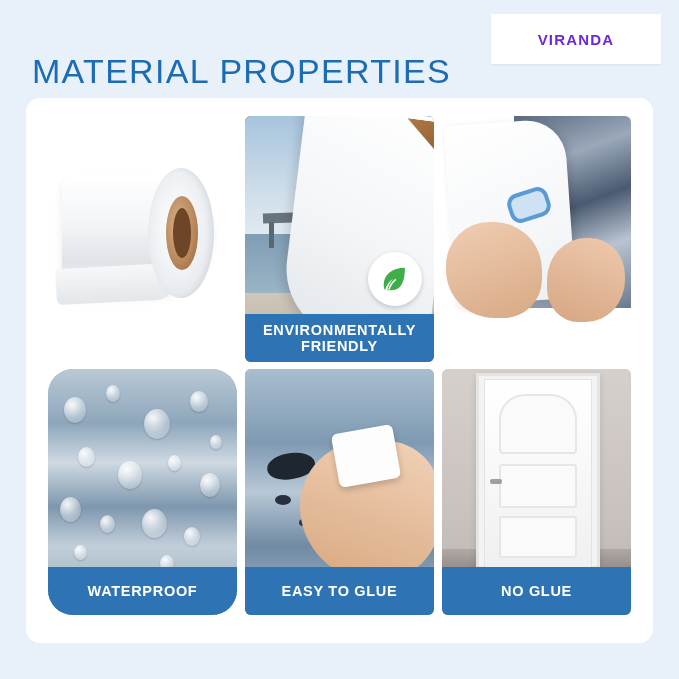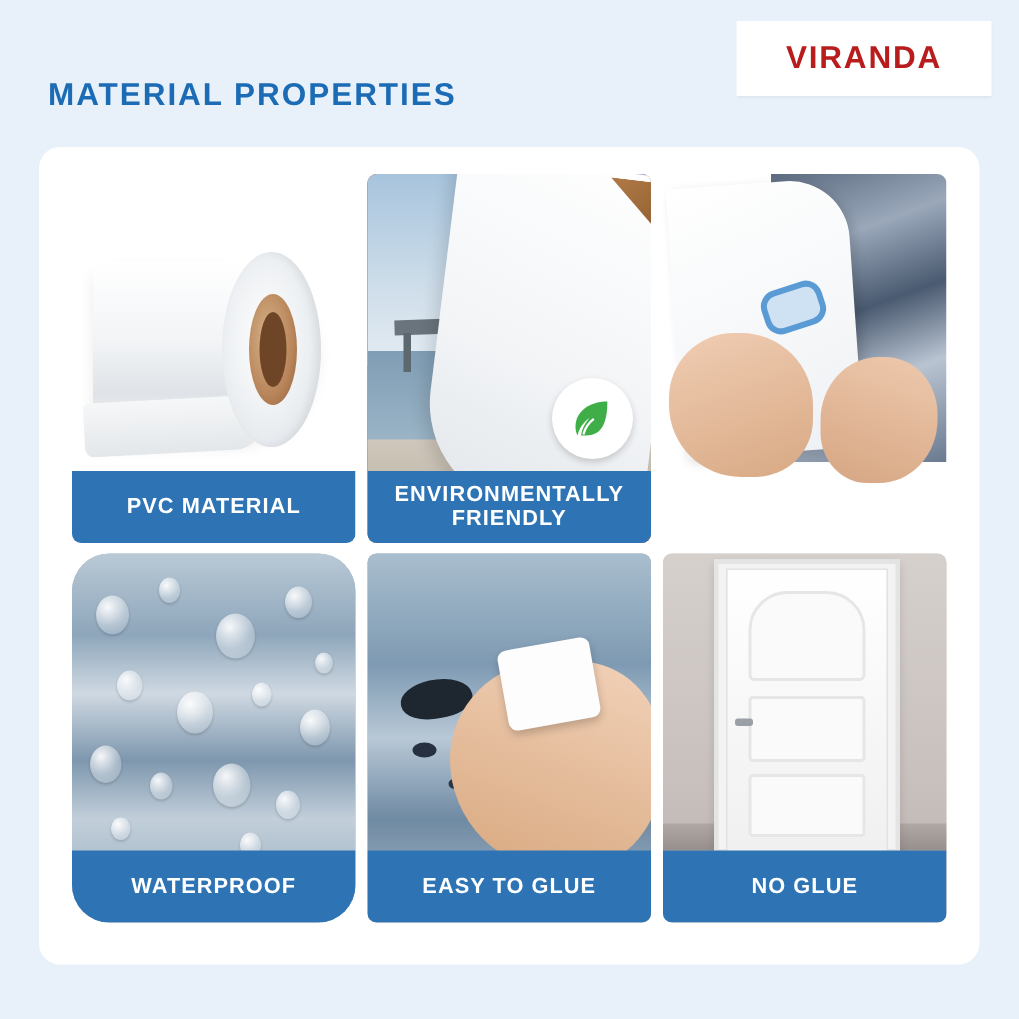--- a/index.html
+++ b/index.html
@@ -18,31 +18,31 @@
   
   .brand{
     position:absolute;
     top:14px;right:18px;
     width:170px;height:50px;
     background:#ffffff;
     display:flex;align-items:center;justify-content:center;
     box-shadow:0 1px 2px rgba(0,0,0,0.06);
   }
   .brand-text{
-    font-size:21px;
+    font-size:15px;
     font-weight:bold;
     letter-spacing:1.2px;
-    color:#b91c1c;
+    color:#6d28d9;
   }
   
   .heading{
     position:absolute;
     left:32px;top:52px;
-    font-size:21px;
-    font-weight:bold;
+    font-size:34px;
+    font-weight:normal;
     letter-spacing:1.3px;
     color:#1b6bb5;
   }
   
   .card{
     position:absolute;
     left:26px;top:98px;
     width:627px;height:545px;
     background:#ffffff;
     border-radius:14px;
@@ -304,21 +304,20 @@
     <div class="grid">
 
       <div class="tile t1">
         <div class="art">
           <div class="roll-body"></div>
           <div class="roll-tail"></div>
           <div class="roll-end"></div>
           <div class="roll-core"></div>
           <div class="roll-core-in"></div>
         </div>
-        <div class="label">PVC MATERIAL</div>
       </div>
 
       <div class="tile t2">
         <div class="art">
           <div class="sky2"></div>
           <div class="sea2"></div>
           <div class="sand2"></div>
           <div class="pier2"></div>
             <div class="pier2b"></div>
             <div class="pier2c"></div>

